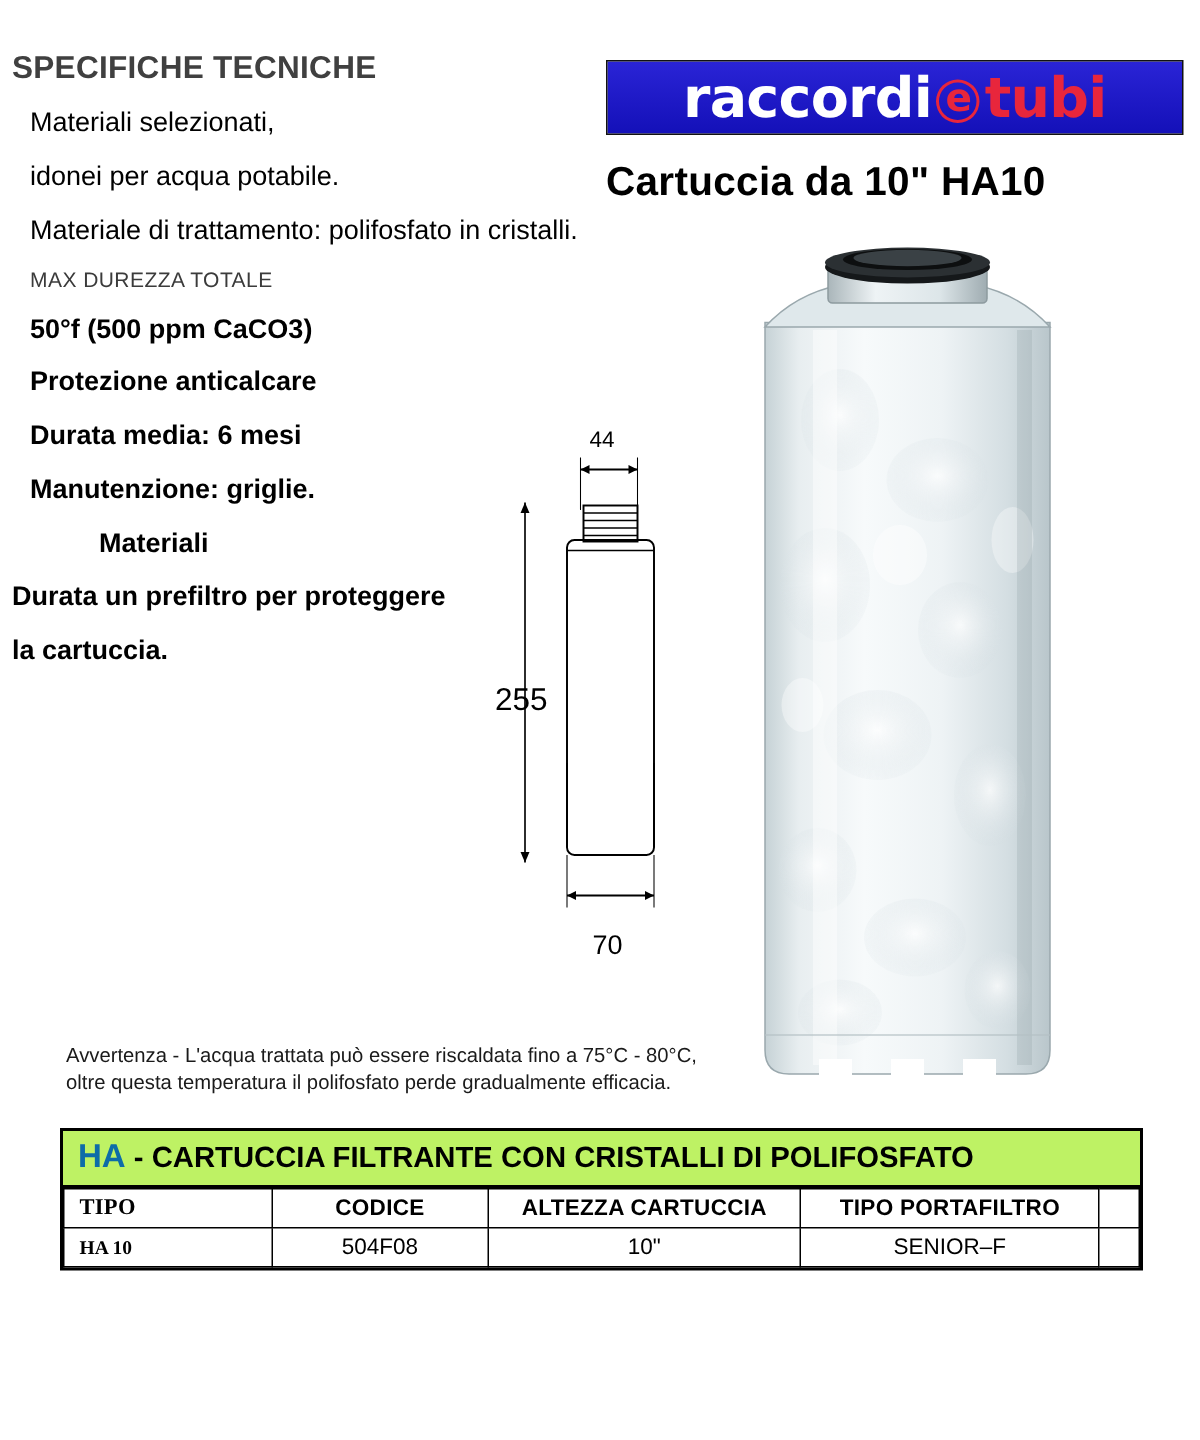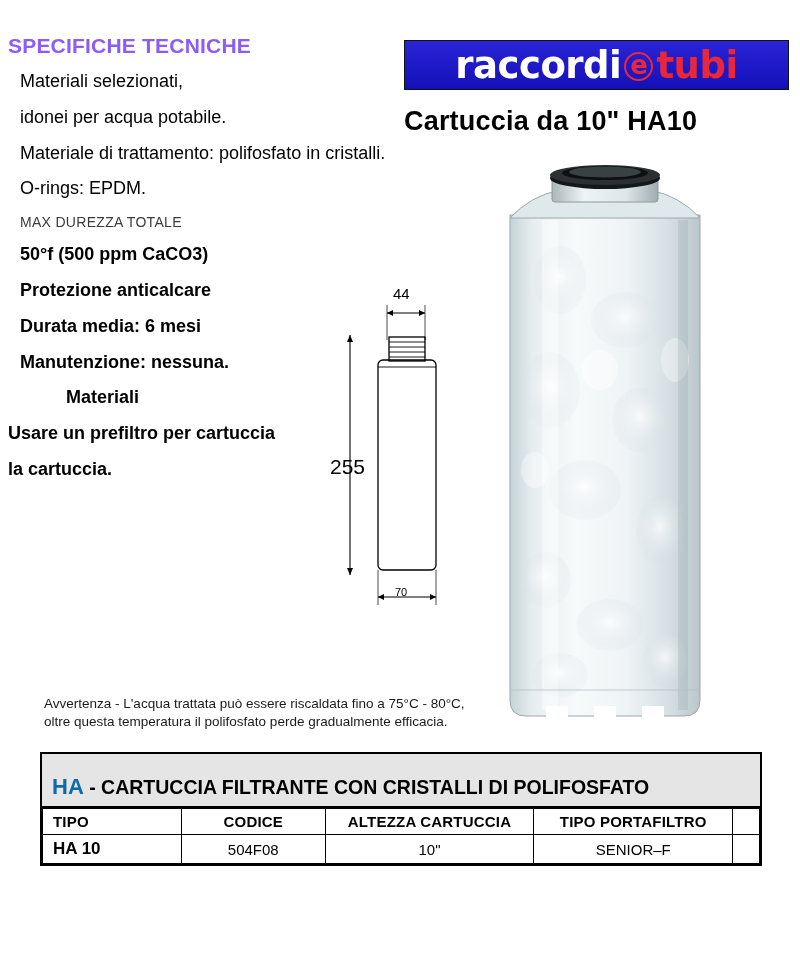--- a/index.html
+++ b/index.html
@@ -15,21 +15,21 @@
   }
 
   
   .specs {
     position: absolute;
     left: 8px;
     top: 34px;
     width: 390px;
   }
   .specs-title {
-    color: #8b5cf6;
+    color: #404040;
     font-weight: bold;
     font-size: 21px;
     letter-spacing: .2px;
     margin-bottom: 2px;
   }
   .specs p {
     margin: 12px;
     font-size: 18px;
     line-height: 1.32;
   }
@@ -112,63 +112,62 @@
 
   
   .table-wrap {
     position: absolute;
     left: 40px;
     top: 752px;
     width: 722px;
     border: 2px solid #000;
   }
   .table-header {
-    background: #e5e5e5;
+    background: #bef264;
     border-bottom: 2px solid #000;
-    padding: 20px 10px 6px 10px;
+    padding: 4px 10px 6px 10px;
     font-size: 19.5px;
     font-weight: bold;
     white-space: nowrap;
   }
   .table-header .ha { color: #0d6ca8; font-size: 22px; }
   table {
     border-collapse: collapse;
     width: 100%;
     font-size: 15px;
   }
   th, td {
     border: 1px solid #000;
     padding: 4px 6px;
     text-align: center;
     height: 26px;
   }
   thead th { font-weight: bold; letter-spacing: .2px; }
-  .col-tipo { width: 140px; text-align: left; padding-left: 10px; }
+  .col-tipo { width: 140px; text-align: left; padding-left: 10px; font-family: Liberation Serif, serif; }
   .col-codice { width: 145px; }
   .col-altezza { width: 210px; }
   .col-porta { width: 200px; }
   .col-last { width: 27px; }
-  tbody .col-tipo { font-weight: bold; font-size: 17px; }
+  tbody .col-tipo { font-weight: bold; font-size: 13px; }
 </style>
 </head>
 <body>
 
 <div class="specs">
   <div class="specs-title">SPECIFICHE TECNICHE</div>
   <p>Materiali selezionati,</p>
   <p>idonei per acqua potabile.</p>
   <p>Materiale di trattamento: polifosfato in cristalli.</p>
-  <p>O-rings: EPDM.</p>
   <p class="small-caps">MAX DUREZZA TOTALE</p>
   <p class="bold">50°f (500 ppm CaCO3)</p>
   <p class="bold">Protezione anticalcare</p>
   <p class="bold">Durata media: 6 mesi</p>
-  <p class="bold">Manutenzione: nessuna.</p>
+  <p class="bold">Manutenzione: griglie.</p>
   <p class="attenzione">Materiali</p>
-  <p class="bold ind">Usare un prefiltro per cartuccia</p>
+  <p class="bold ind">Durata un prefiltro per proteggere</p>
   <p class="bold ind">la cartuccia.</p>
 </div>
 
 <div class="logo-box">
   <div class="logo-text">
     <span class="w1">raccordi</span><span class="e">e</span><span class="w2">tubi</span>
   </div>
 </div>
 
 <div class="product-title">Cartuccia da 10" HA10</div>
@@ -198,21 +197,21 @@
     <polygon points="20,290 17,283 23,283" fill="#000"></polygon>
 
     <line x1="48" y1="312" x2="106" y2="312" stroke="#000" stroke-width="1.2"></line>
     <polygon points="48,312 54,309 54,315" fill="#000"></polygon>
     <polygon points="106,312 100,309 100,315" fill="#000"></polygon>
     <line x1="48" y1="285" x2="48" y2="320" stroke="#000" stroke-width="0.7"></line>
     <line x1="106" y1="285" x2="106" y2="320" stroke="#000" stroke-width="0.7"></line>
   </svg>
   <div style="position:absolute; left:63px; top:0px; font-size:15px;">44</div>
   <div style="position:absolute; left:0px; top:170px; font-size:21px;">255</div>
-  <div style="position:absolute; left:65px; top:301px; font-size:11px;">70</div>
+  <div style="position:absolute; left:65px; top:335px; font-size:18px;">70</div>
 </div>
 
 <div class="photo">
   <svg width="230" height="590" viewBox="0 0 230 590">
     <defs>
       <linearGradient id="bodyGrad" x1="0" y1="0" x2="1" y2="0">
         <stop offset="0%" stop-color="#c6d2d6"></stop>
         <stop offset="12%" stop-color="#e8eef0"></stop>
         <stop offset="35%" stop-color="#f7fafb"></stop>
         <stop offset="62%" stop-color="#eef3f5"></stop>

